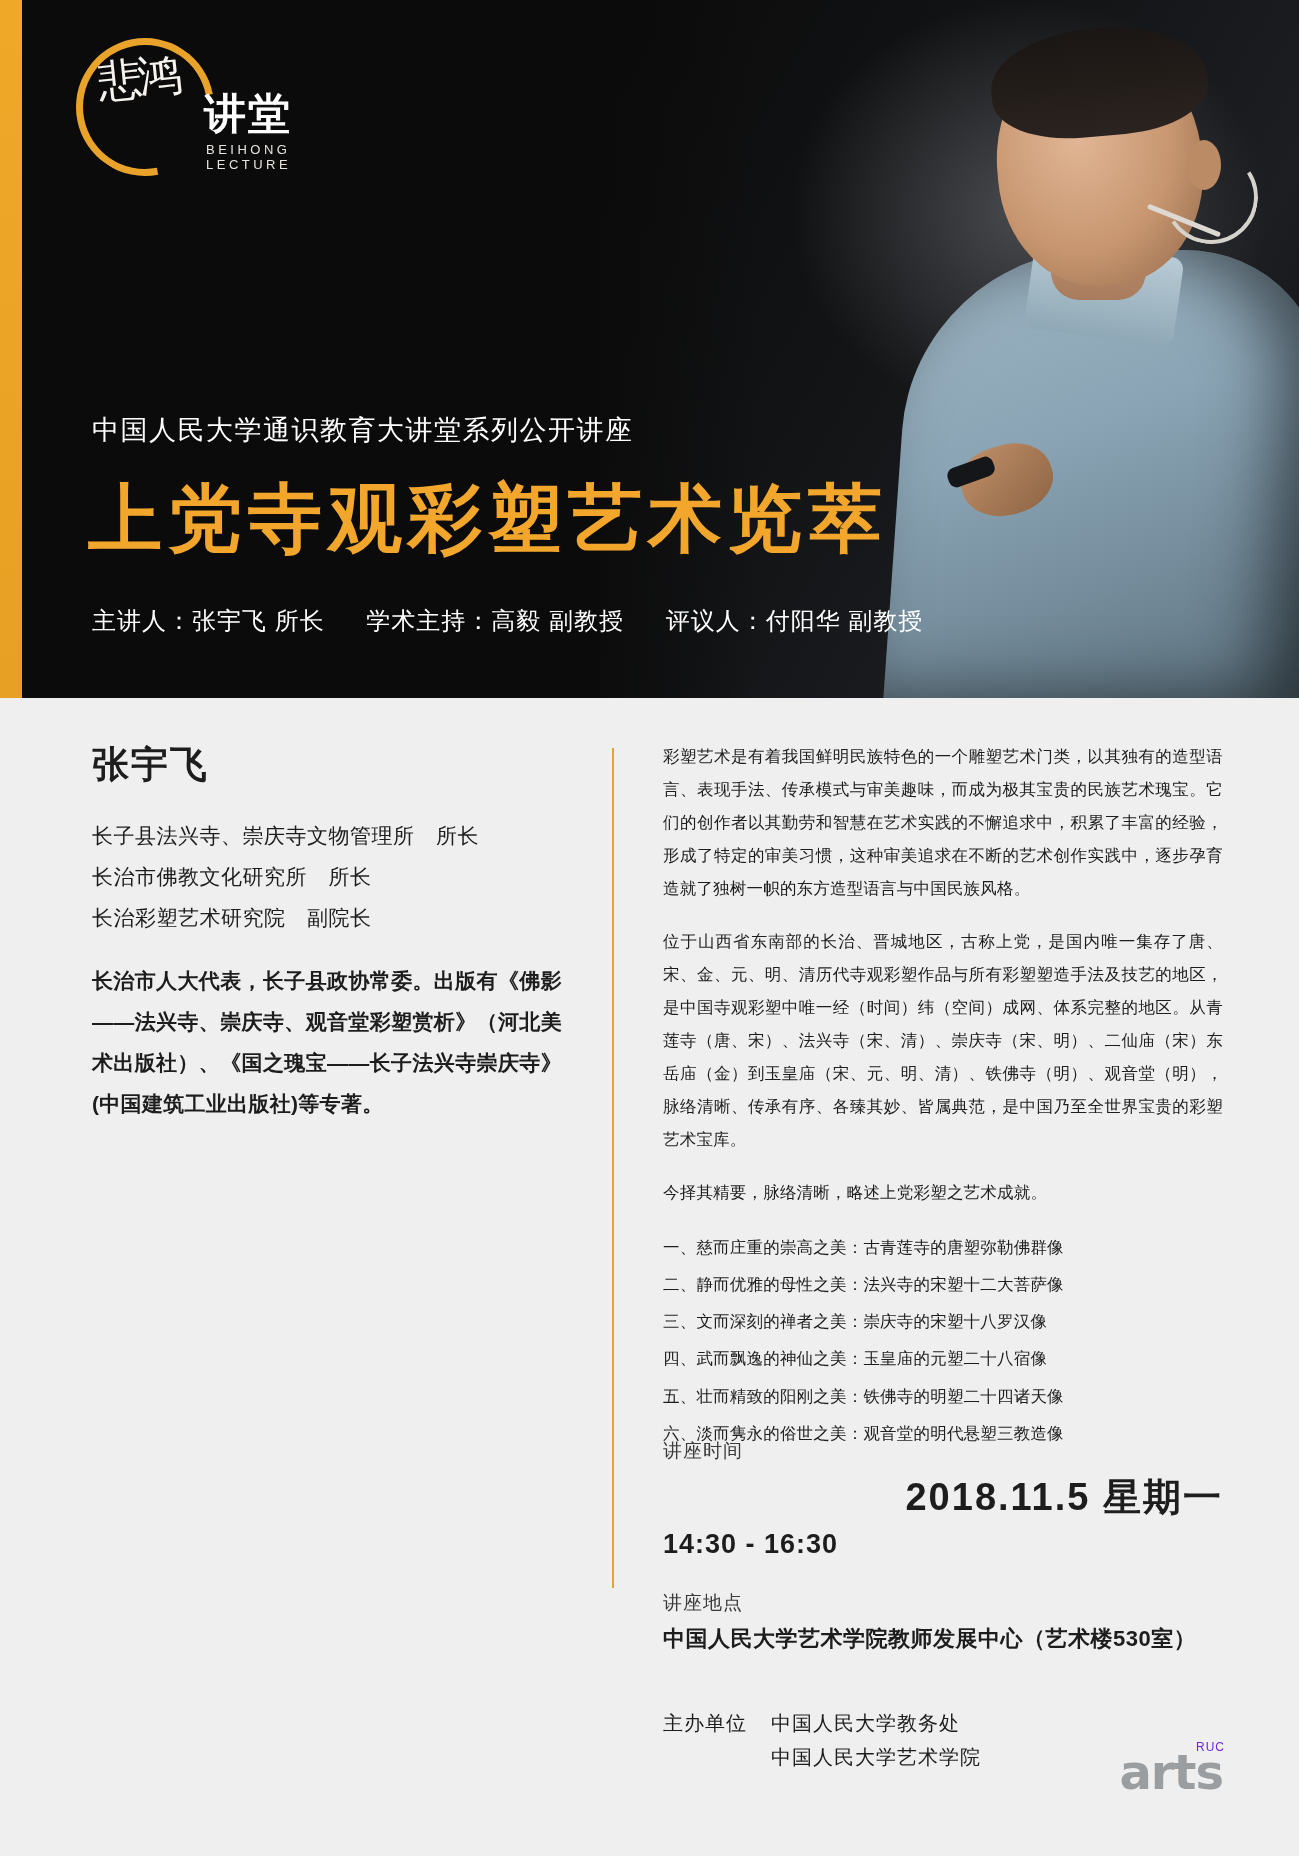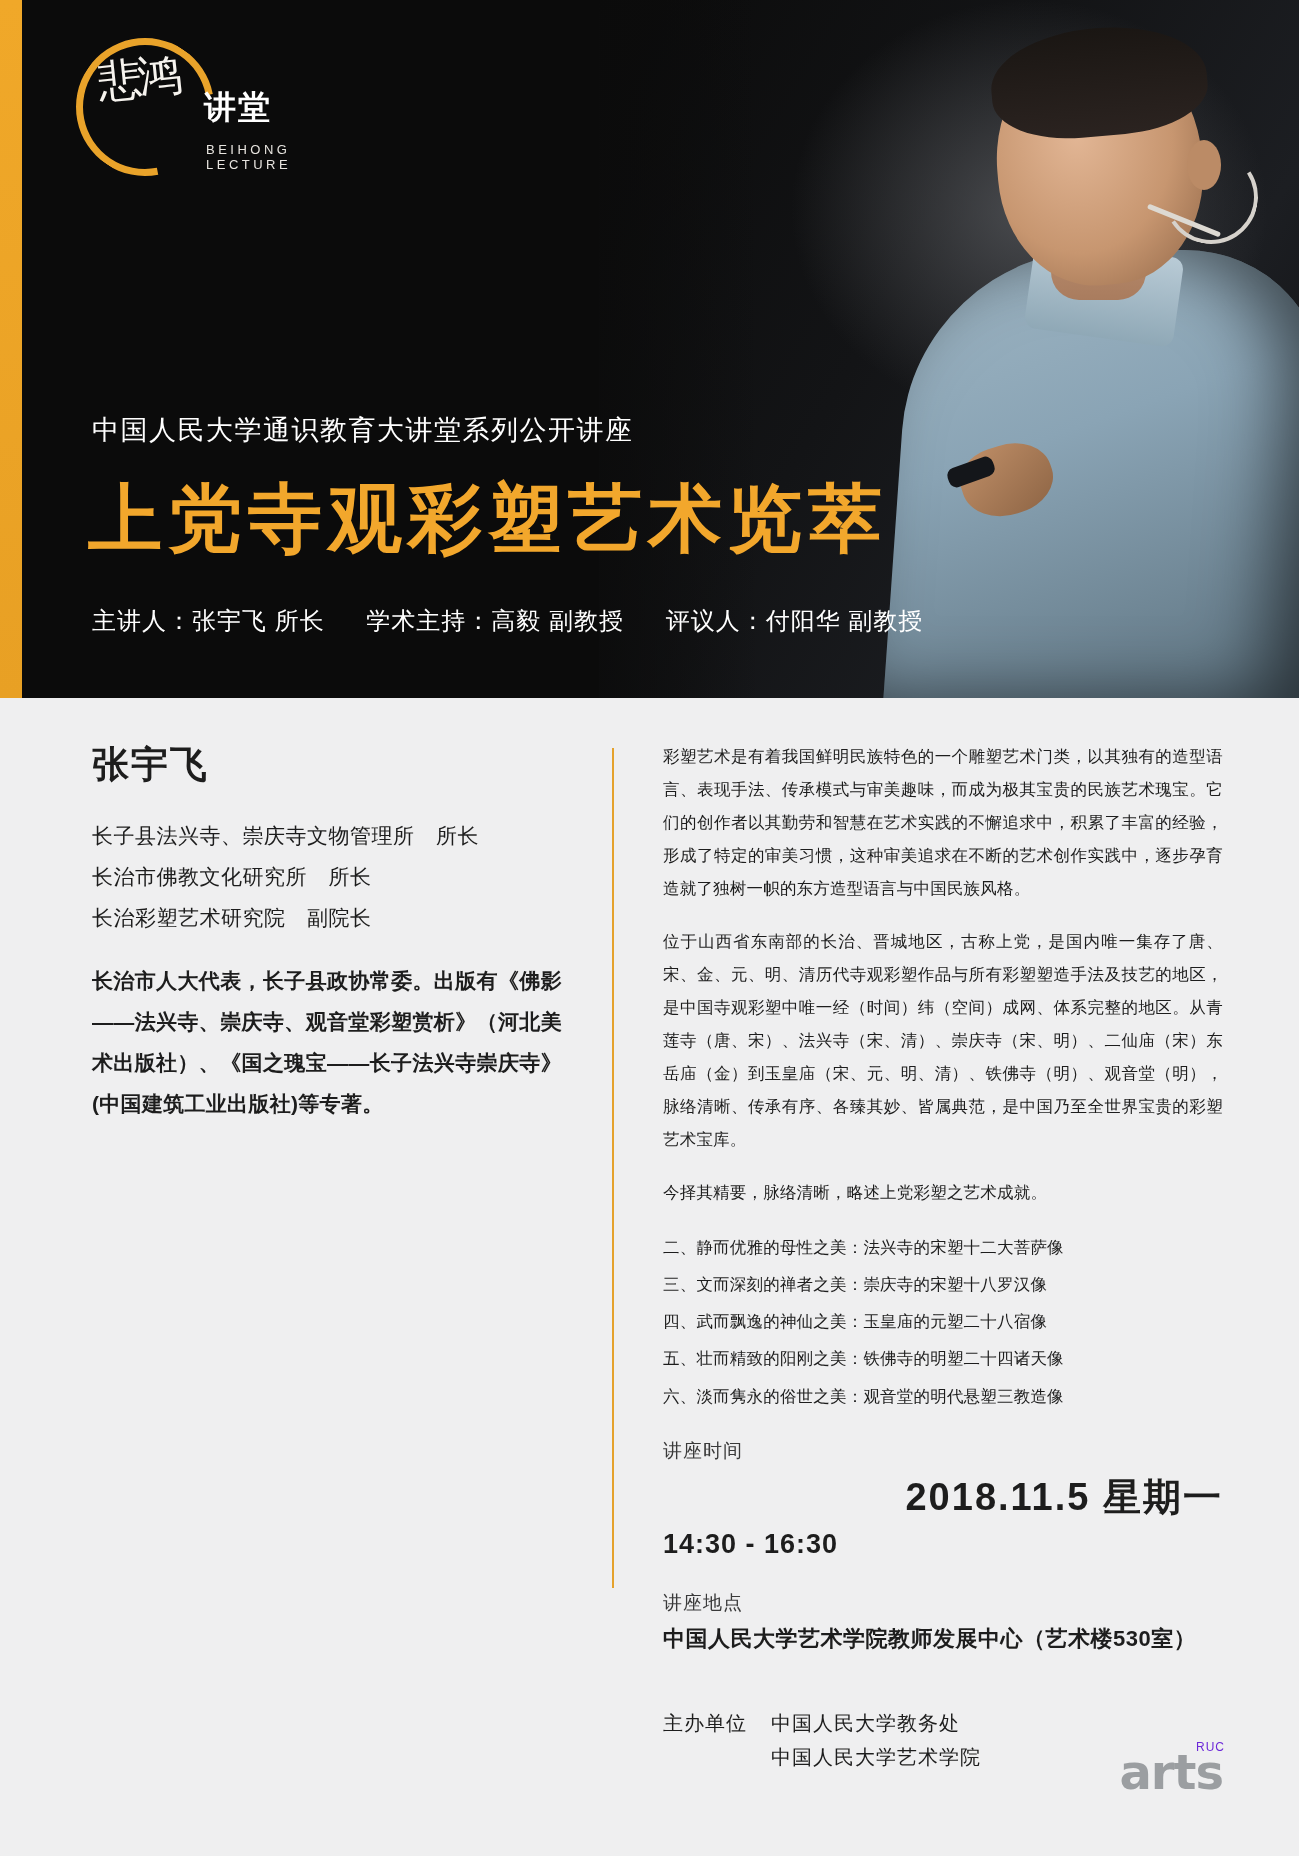--- a/index.html
+++ b/index.html
@@ -153,21 +153,21 @@
     font-size: 44px;
     line-height: 44px;
     font-family: "DejaVu Serif", serif;
     letter-spacing: -4px;
     transform: rotate(-6deg);
   }
   .logo-word {
     position: absolute;
     left: 128px; top: 48px;
     color: #ffffff;
-    font-size: 32px;
+    font-size: 42px;
     font-weight: bold;
     letter-spacing: 2px;
   }
   .logo-en {
     position: absolute;
     left: 130px; top: 104px;
     color: #e8e5e0;
     font-size: 13px;
     letter-spacing: 3.5px;
   }
@@ -375,20 +375,21 @@
       <p class="speaker-role">长子县法兴寺、崇庆寺文物管理所　所长</p>
       <p class="speaker-role">长治市佛教文化研究所　所长</p>
       <p class="speaker-role">长治彩塑艺术研究院　副院长</p>
       <p class="speaker-bio">长治市人大代表，长子县政协常委。出版有《佛影——法兴寺、崇庆寺、观音堂彩塑赏析》（河北美术出版社）、《国之瑰宝——长子法兴寺崇庆寺》(中国建筑工业出版社)等专著。</p>
     </div>
 
     <div class="right-col">
       <p class="para">彩塑艺术是有着我国鲜明民族特色的一个雕塑艺术门类，以其独有的造型语言、表现手法、传承模式与审美趣味，而成为极其宝贵的民族艺术瑰宝。它们的创作者以其勤劳和智慧在艺术实践的不懈追求中，积累了丰富的经验，形成了特定的审美习惯，这种审美追求在不断的艺术创作实践中，逐步孕育造就了独树一帜的东方造型语言与中国民族风格。</p>
       <p class="para">位于山西省东南部的长治、晋城地区，古称上党，是国内唯一集存了唐、宋、金、元、明、清历代寺观彩塑作品与所有彩塑塑造手法及技艺的地区，是中国寺观彩塑中唯一经（时间）纬（空间）成网、体系完整的地区。从青莲寺（唐、宋）、法兴寺（宋、清）、崇庆寺（宋、明）、二仙庙（宋）东岳庙（金）到玉皇庙（宋、元、明、清）、铁佛寺（明）、观音堂（明），脉络清晰、传承有序、各臻其妙、皆属典范，是中国乃至全世界宝贵的彩塑艺术宝库。</p>
       <p class="para">今择其精要，脉络清晰，略述上党彩塑之艺术成就。</p>
+      <p class="point">一、慈而庄重的崇高之美：古青莲寺的唐塑弥勒佛群像</p>
       <p class="point">二、静而优雅的母性之美：法兴寺的宋塑十二大菩萨像</p>
       <p class="point">三、文而深刻的禅者之美：崇庆寺的宋塑十八罗汉像</p>
       <p class="point">四、武而飘逸的神仙之美：玉皇庙的元塑二十八宿像</p>
       <p class="point">五、壮而精致的阳刚之美：铁佛寺的明塑二十四诸天像</p>
       <p class="point">六、淡而隽永的俗世之美：观音堂的明代悬塑三教造像</p>
     </div>
 
     <div class="info-block">
       <p class="info-label">讲座时间</p>
       <p class="info-date">2018.11.5  星期一</p>

